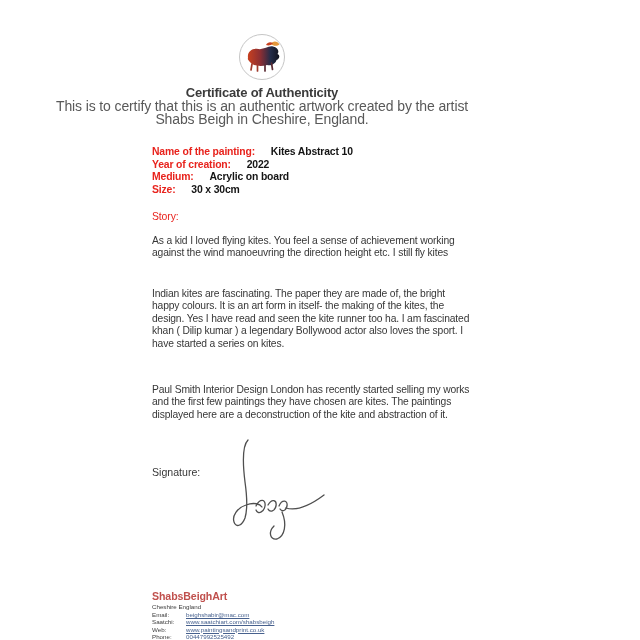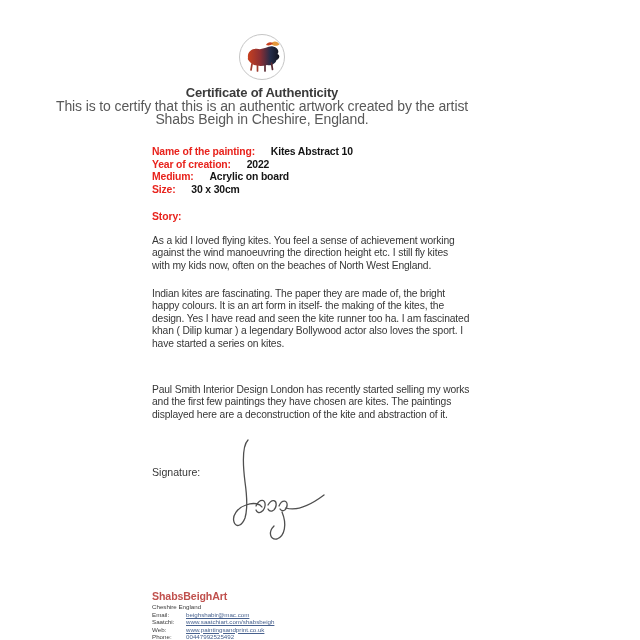--- a/index.html
+++ b/index.html
@@ -12,21 +12,21 @@
   .logo-wrap{width:48px;height:48px;margin:0 auto 4px;}
   .cert-title{font-size:13px;font-weight:bold;color:#3b3b3b;letter-spacing:-0.2px;line-height:15px;}
   .cert-sub{font-size:14px;color:#595959;letter-spacing:-0.12px;line-height:13px;white-space:nowrap;}
   
   .details{position:absolute;top:146px;left:152px;}
   .detail-row{font-size:10.4px;font-weight:bold;letter-spacing:-0.15px;line-height:12.6px;white-space:nowrap;}
   .detail-label{color:#e8231d;}
   .detail-value{color:#141414;margin-left:13px;}
   .size-row{margin-top:0;}
   
-  .story-heading{position:absolute;top:211px;left:152px;font-size:10.4px;font-weight:bold;color:#e8231d;letter-spacing:-0.1px;text-align:center;}
+  .story-heading{position:absolute;top:211px;left:152px;font-size:10.4px;font-weight:normal;color:#e8231d;letter-spacing:-0.1px;text-align:center;}
   .para{position:absolute;left:152px;width:356px;}
   .para .line{font-size:10.3px;color:#373737;letter-spacing:-0.15px;line-height:12.4px;white-space:nowrap;}
   .p1{top:235px;} .p2{top:288px;} .p3{top:384px;}
   
   .sig-label{position:absolute;top:466px;left:152px;font-size:10.6px;color:#373737;}
   .sig-image{position:absolute;top:436px;left:196px;}
   
   .footer{position:absolute;top:552px;left:152px;margin-top:38px;}
   .footer-title{font-size:10.6px;font-weight:bold;color:#c0504d;letter-spacing:-0.1px;line-height:12px;}
   .footer-sub{font-size:6.2px;color:#3c3c3c;line-height:8px;margin-top:1px;}
@@ -86,21 +86,20 @@
       <span class="detail-label">Size:</span>
       <span class="detail-value">30 x 30cm</span>
     </div>
   </div>
 
   <div class="story-heading">Story:</div>
 
   <div class="para p1">
     <div class="line">As a kid I loved flying kites. You feel a sense of achievement working</div>
     <div class="line">against the wind manoeuvring the direction height etc. I still fly kites</div>
-    <div class="line">with my kids now, often on the beaches of North West England.</div>
   </div>
 
   <div class="para p2">
     <div class="line">Indian kites are fascinating. The paper they are made of, the bright</div>
     <div class="line">happy colours. It is an art form in itself- the making of the kites, the</div>
     <div class="line">design. Yes I have read and seen the kite runner too ha. I am fascinated</div>
     <div class="line">khan ( Dilip kumar ) a legendary Bollywood actor also loves the sport. I</div>
     <div class="line">have started a series on kites.</div>
   </div>
 

